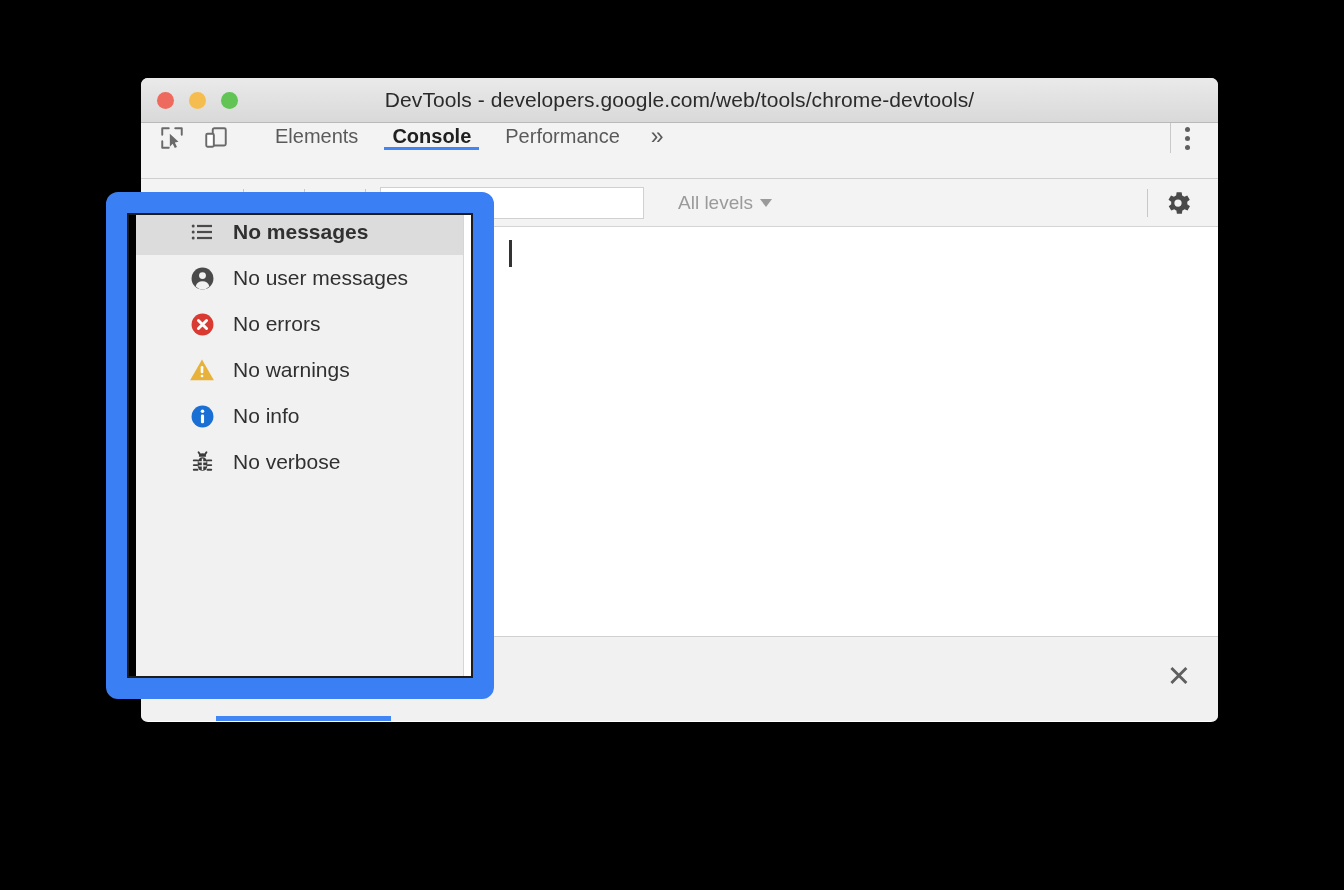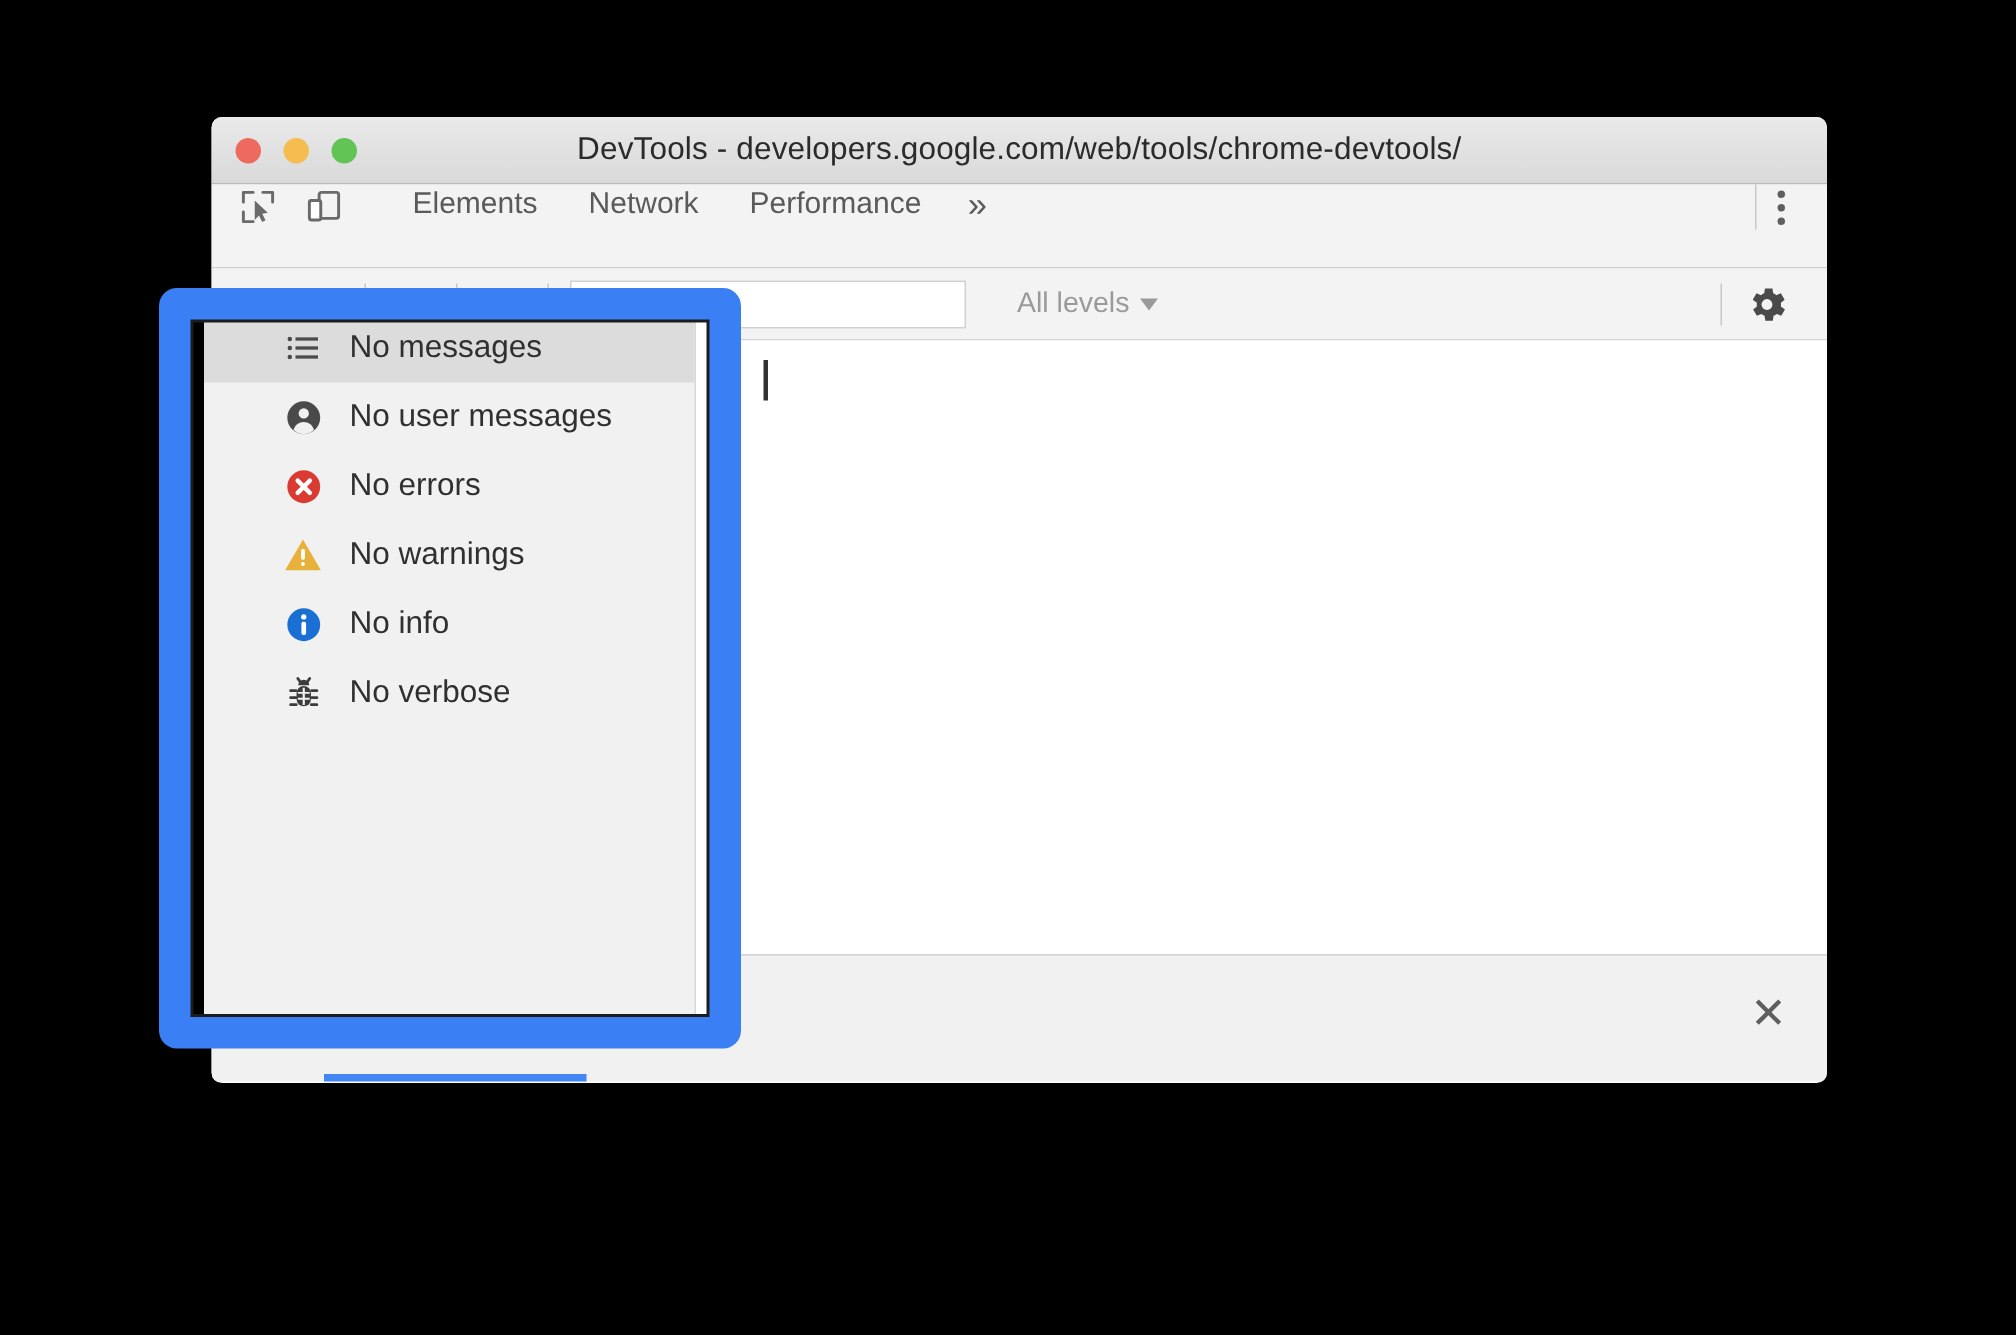--- a/index.html
+++ b/index.html
@@ -190,20 +190,21 @@
   }
   .dd-item {
     display: flex;
     align-items: center;
     height: 46px;
     padding-left: 53px;
     gap: 18px;
   }
   .dd-item.selected {
     background: #dcdcdc;
+    font-weight: bold;
   }
   .dd-label {
     font-size: 21px;
     color: #303030;
     white-space: nowrap;
   }
   .dd-icon { width: 26px; height: 26px; display: flex; align-items: center; justify-content: center; flex: 0 0 26px; }
 
   
   #annotation {
@@ -252,22 +253,22 @@
             <rect x="3" y="8" width="7" height="12" rx="1.2" fill="#ffffff" stroke="#6a6a6a" stroke-width="1.8"></rect>
           </svg>
         </span>
       </div>
       <div class="vdiv"></div>
 
       <div id="tabs">
         <div class="tab">
             <span>Elements</span>
           </div>
-        <div class="tab">
-            <span>Network</span>
+        <div class="tab active">
+            <span>Console</span>
           </div>
         <div class="tab">
             <span>Performance</span>
           </div>
         <div class="tab more">
             <span>»</span>
           </div>
       </div>
 
       <div id="tabbar-right">

